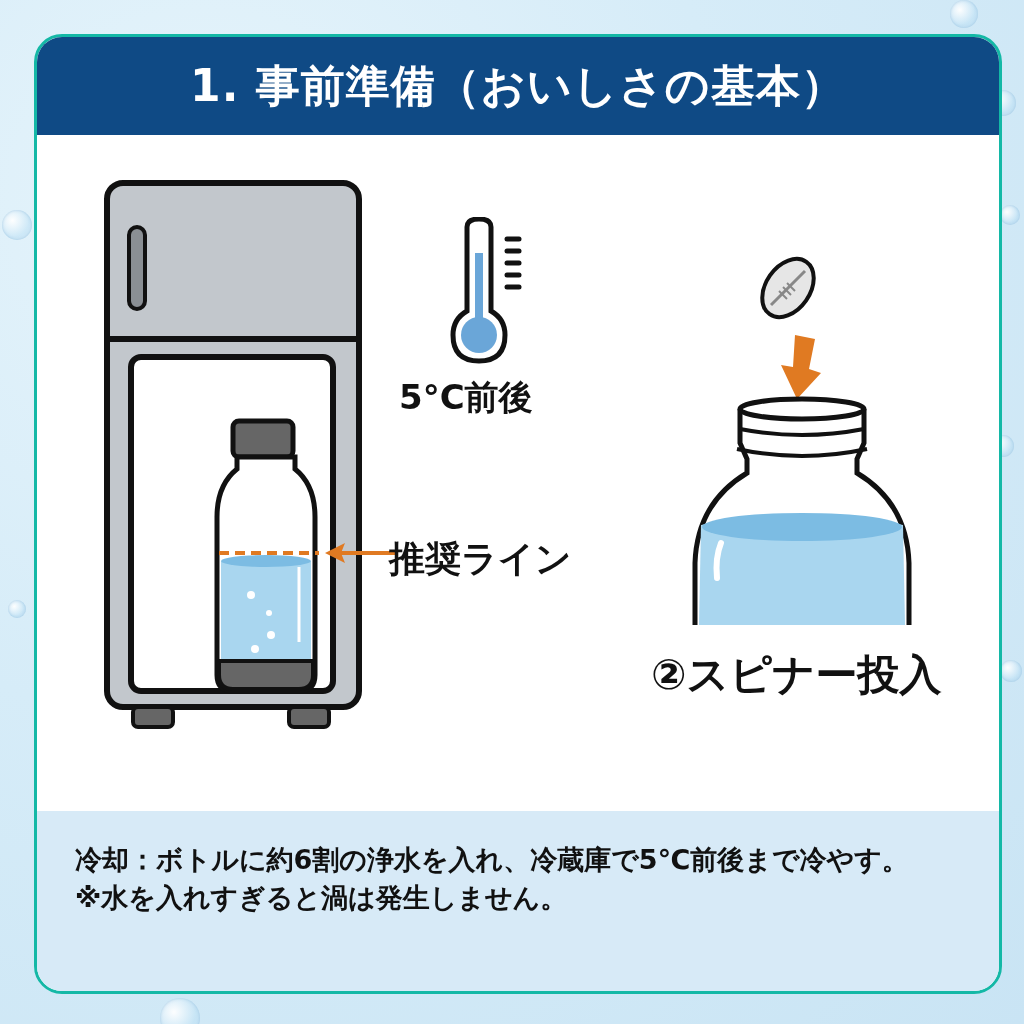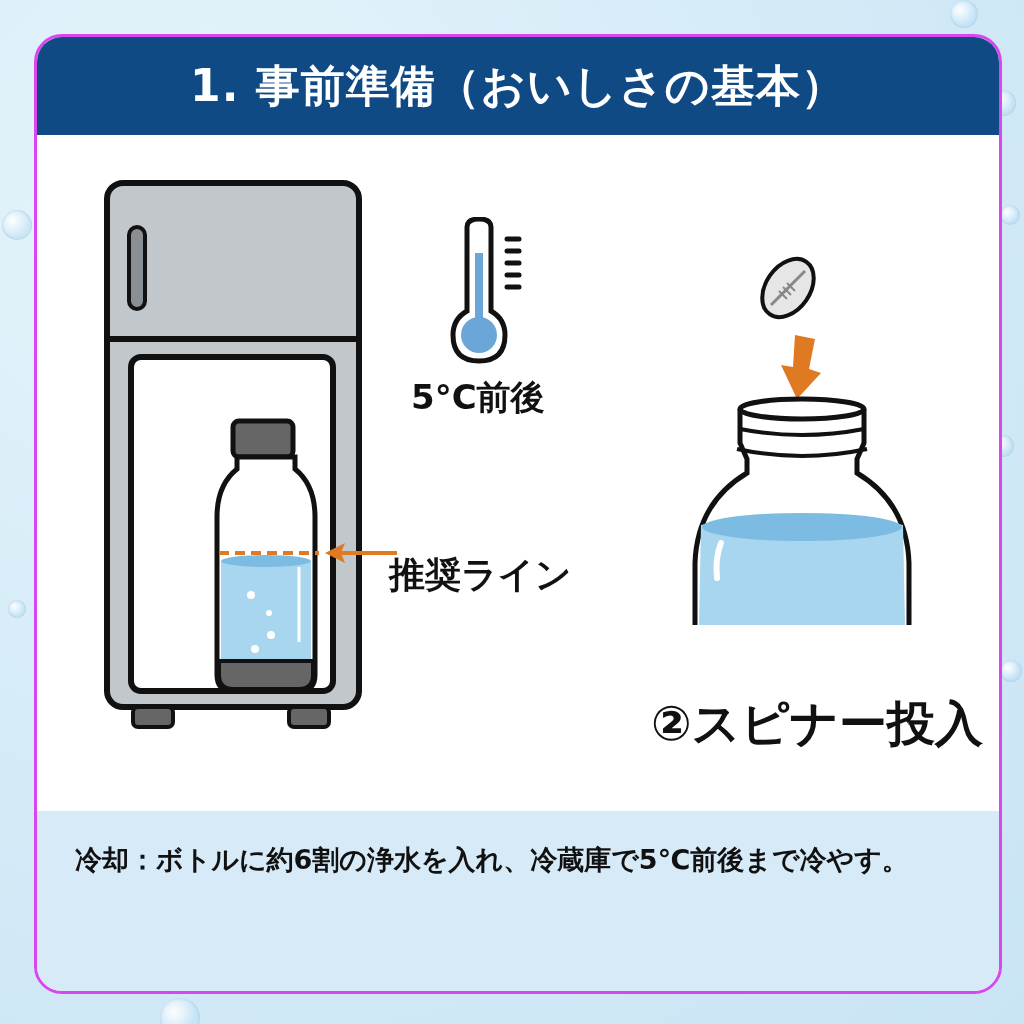--- a/index.html
+++ b/index.html
@@ -6,21 +6,21 @@
   body {
     width:1024px; height:1024px; overflow:hidden; position:relative;
     background: radial-gradient(circle at 20% 20%, #e6f4fb 0%, #d6ecf8 45%, #c9e4f4 100%);
     font-family: "DejaVu Sans", "Liberation Sans", sans-serif;
   }
   .bubble { position:absolute; border-radius:50%;
     background: radial-gradient(circle at 35% 35%, rgba(255,255,255,0.95), rgba(190,225,245,0.55) 60%, rgba(160,205,235,0.25));
     box-shadow: inset 0 0 3px rgba(120,170,210,0.5); }
   .card {
     position:absolute; left:34px; top:34px; width:968px; height:960px;
-    border:3px solid #d946ef; border-radius:28px; overflow:hidden;
+    border:3px solid #14b8a6; border-radius:28px; overflow:hidden;
     background:#ffffff; box-sizing:border-box;
   }
   .header {
     position:absolute; left:0; top:0; width:100%; height:98px;
     background:#0f4a85; display:flex; align-items:center; justify-content:center;
   }
   .header-title { color:#ffffff; font-size:44px; font-weight:bold; letter-spacing:1px; }
   .illus { position:absolute; left:0; top:98px; width:100%; height:676px; background:#ffffff; }
   .footer {
     position:absolute; left:0; top:774px; width:100%; height:186px;
@@ -81,23 +81,23 @@
       <rect x="26" y="36" width="8" height="70" fill="#6aa6d8"></rect>
       <circle cx="30" cy="118" r="18" fill="#6aa6d8"></circle>
       <g stroke="#111" stroke-width="5" stroke-linecap="round">
         <line x1="58" y1="22" x2="70" y2="22"></line>
           <line x1="58" y1="34" x2="70" y2="34"></line>
         <line x1="58" y1="46" x2="70" y2="46"></line>
           <line x1="58" y1="58" x2="70" y2="58"></line>
         <line x1="58" y1="70" x2="70" y2="70"></line>
       </g>
     </svg>
-    <span class="lbl" style="left:374px;top:240px;font-size:34px;">5°C前後</span>
+    <span class="lbl" style="left:362px;top:240px;font-size:34px;">5°C前後</span>
 
-    <span class="lbl" style="left:352px;top:400px;font-size:36px;margin-top:16px;">推奨ライン</span>
+    <span class="lbl" style="left:352px;top:400px;font-size:36px;">推奨ライン</span>
 
     <svg style="position:absolute;left:716px;top:118px;" width="70" height="70" viewBox="0 0 70 70">
       <ellipse cx="35" cy="35" rx="22" ry="32" transform="rotate(35 35 35)" fill="#e6e6e6" stroke="#111" stroke-width="4"></ellipse>
       <line x1="18" y1="52" x2="52" y2="18" stroke="#888" stroke-width="3"></line>
       <g stroke="#888" stroke-width="2">
           <line x1="26" y1="38" x2="34" y2="46"></line>
           <line x1="30" y1="34" x2="38" y2="42"></line>
           <line x1="34" y1="30" x2="42" y2="38"></line>
         </g>
     </svg>
@@ -107,19 +107,20 @@
     <svg style="position:absolute;left:650px;top:258px;" width="230" height="236" viewBox="0 0 230 236">
       <ellipse cx="115" cy="16" rx="62" ry="10" fill="#fff" stroke="#111" stroke-width="5"></ellipse>
       <path d="M53 16 L53 50 L60 66 L60 80 Q10 110 8 170 L8 232" fill="none" stroke="#111" stroke-width="5"></path>
       <path d="M177 16 L177 50 L170 66 L170 80 Q220 110 222 170 L222 232" fill="none" stroke="#111" stroke-width="5"></path>
       <path d="M53 36 Q115 48 177 36" fill="none" stroke="#111" stroke-width="4"></path>
       <path d="M50 56 Q115 70 180 56" fill="none" stroke="#111" stroke-width="4"></path>
       <path d="M14 132 Q115 112 216 132 L218 232 L12 232 Z" fill="#a9d6ef"></path>
       <ellipse cx="115" cy="134" rx="100" ry="14" fill="#7cbce3"></ellipse>
       <path d="M34 150 Q28 165 30 185" stroke="#fff" stroke-width="6" fill="none" stroke-linecap="round"></path>
     </svg>
-    <span class="lbl" style="left:614px;top:557px;font-size:48px;">②スピナー投入</span>
+    <span class="lbl" style="left:614px;top:512px;font-size:42px;">②スピナー投入</span>
   </div>
 
   <div class="footer">
     <div class="footer-line">冷却：ボトルに約6割の浄水を入れ、冷蔵庫で5℃前後まで冷やす。</div>
+    <div class="footer-line">※水を入れすぎると渦は発生しません。</div>
   </div>
 </div>
 
 </body></html>

